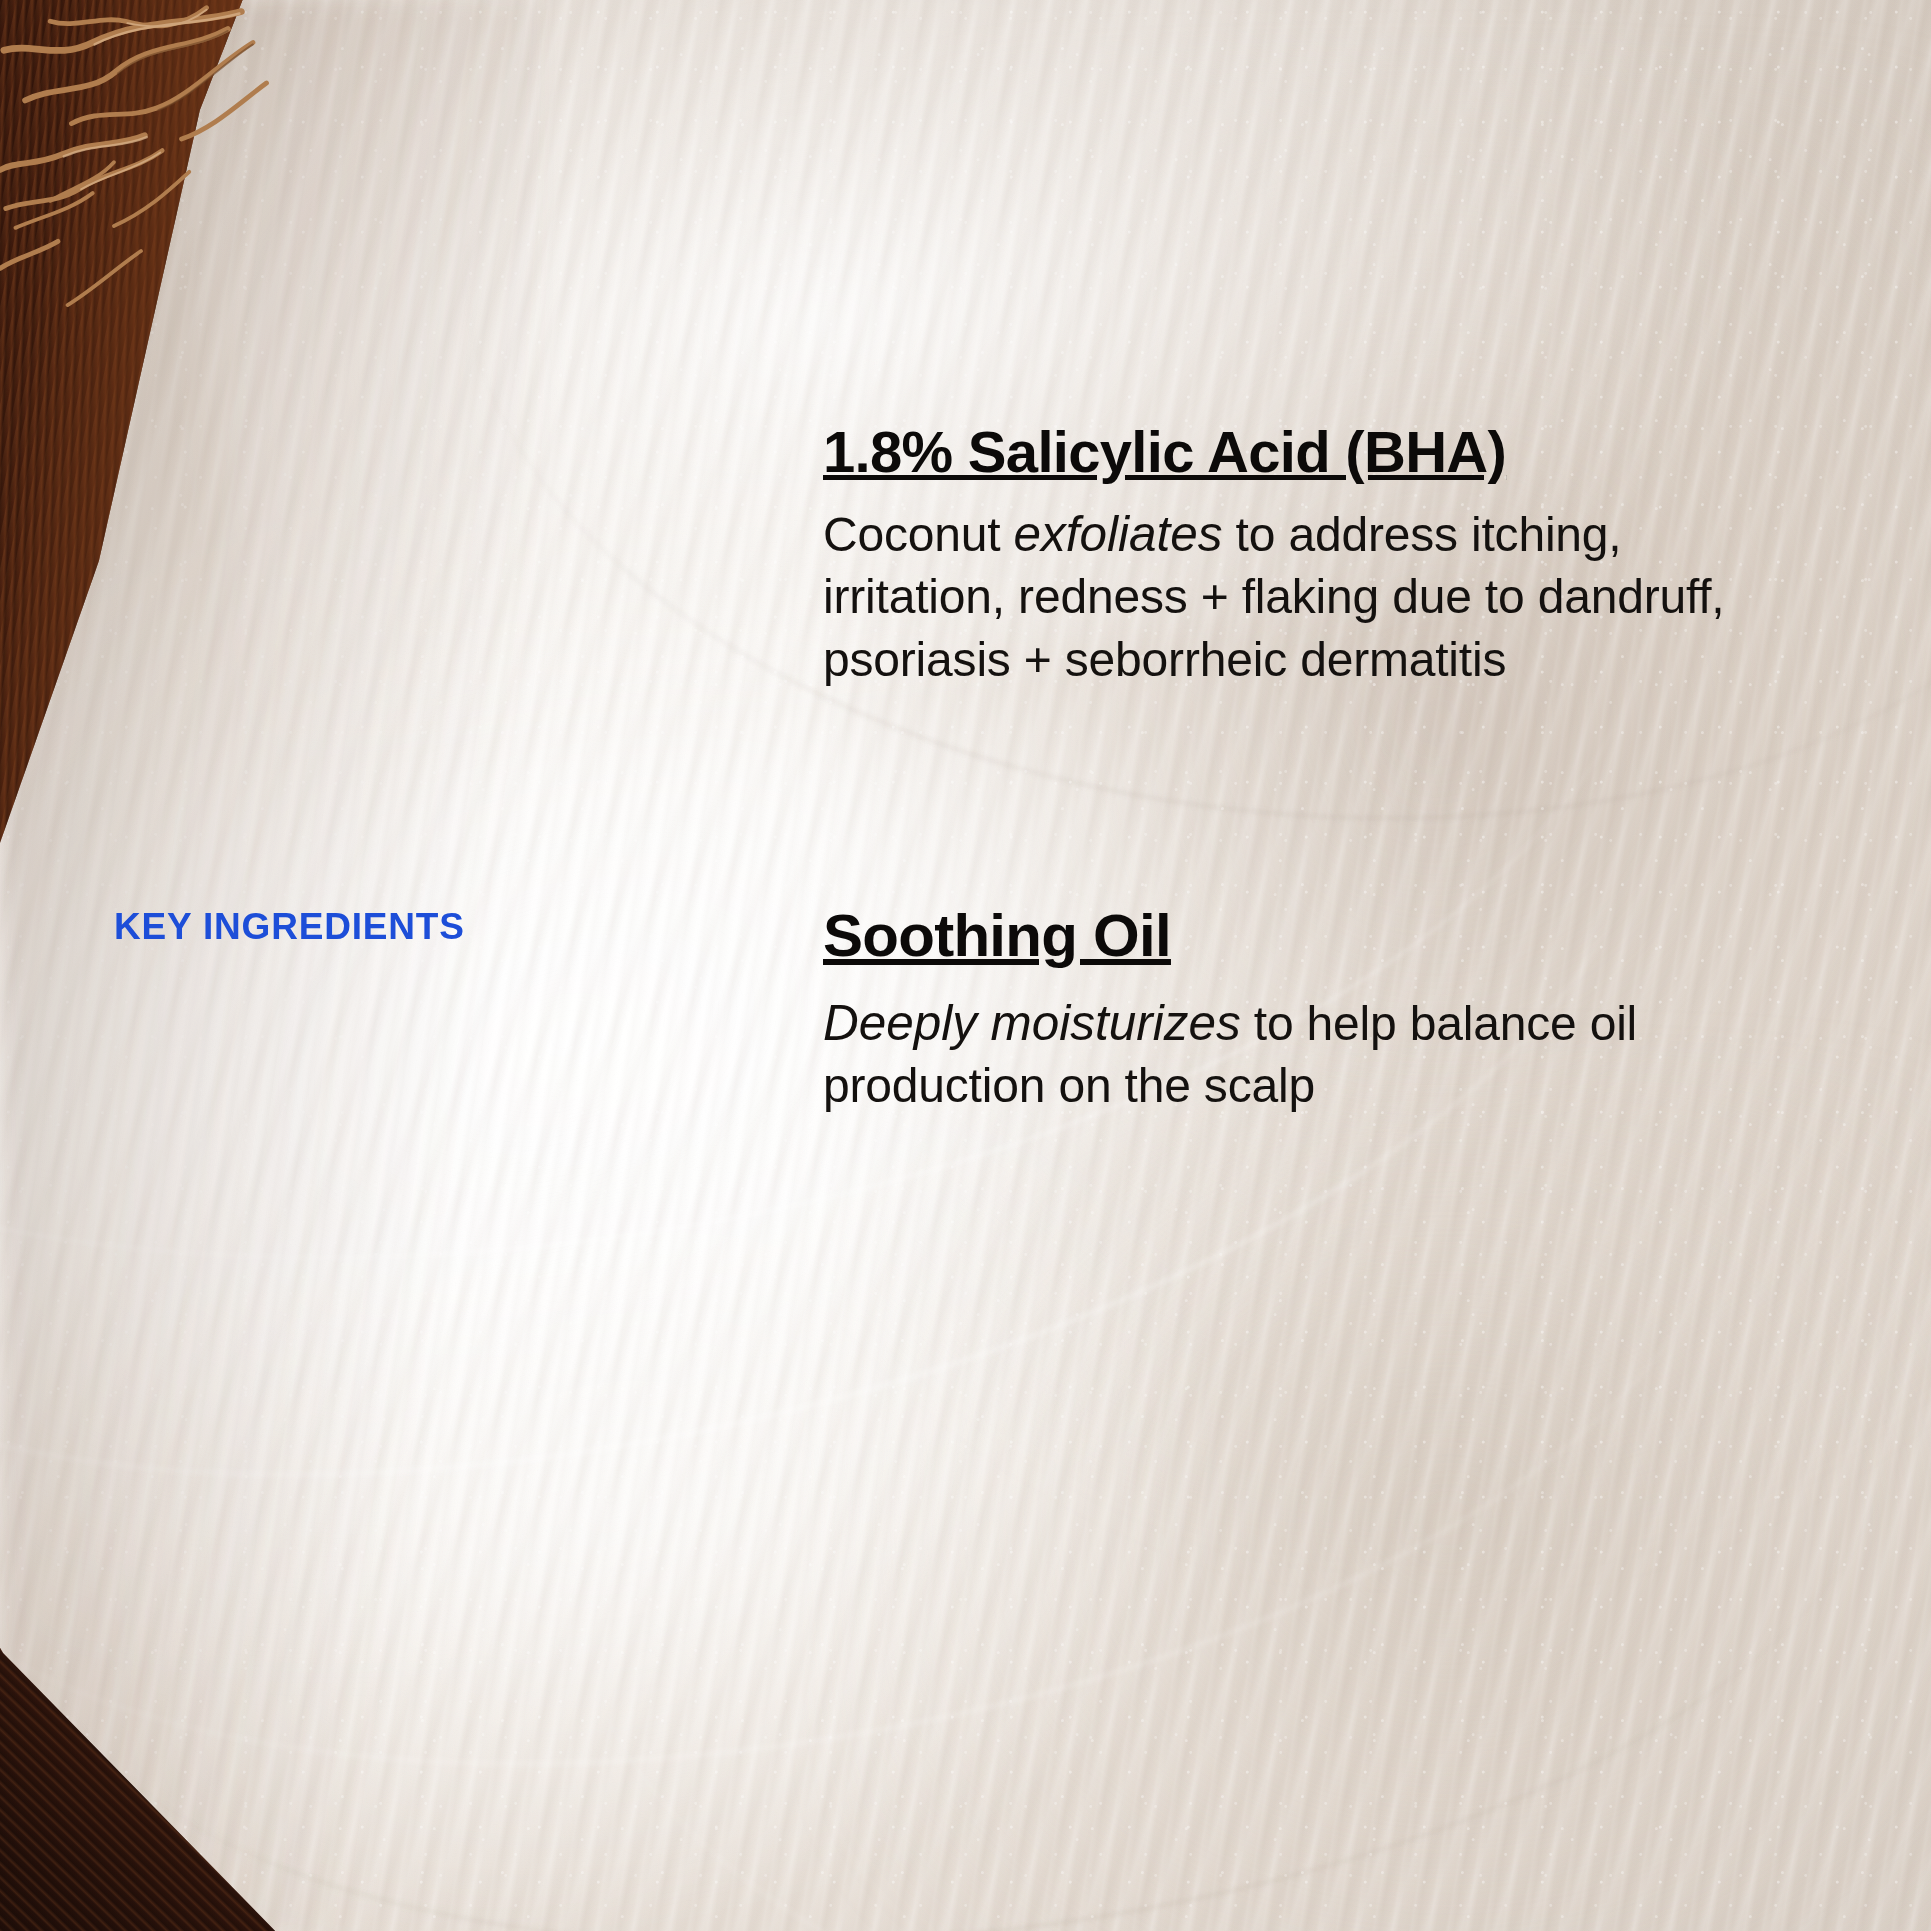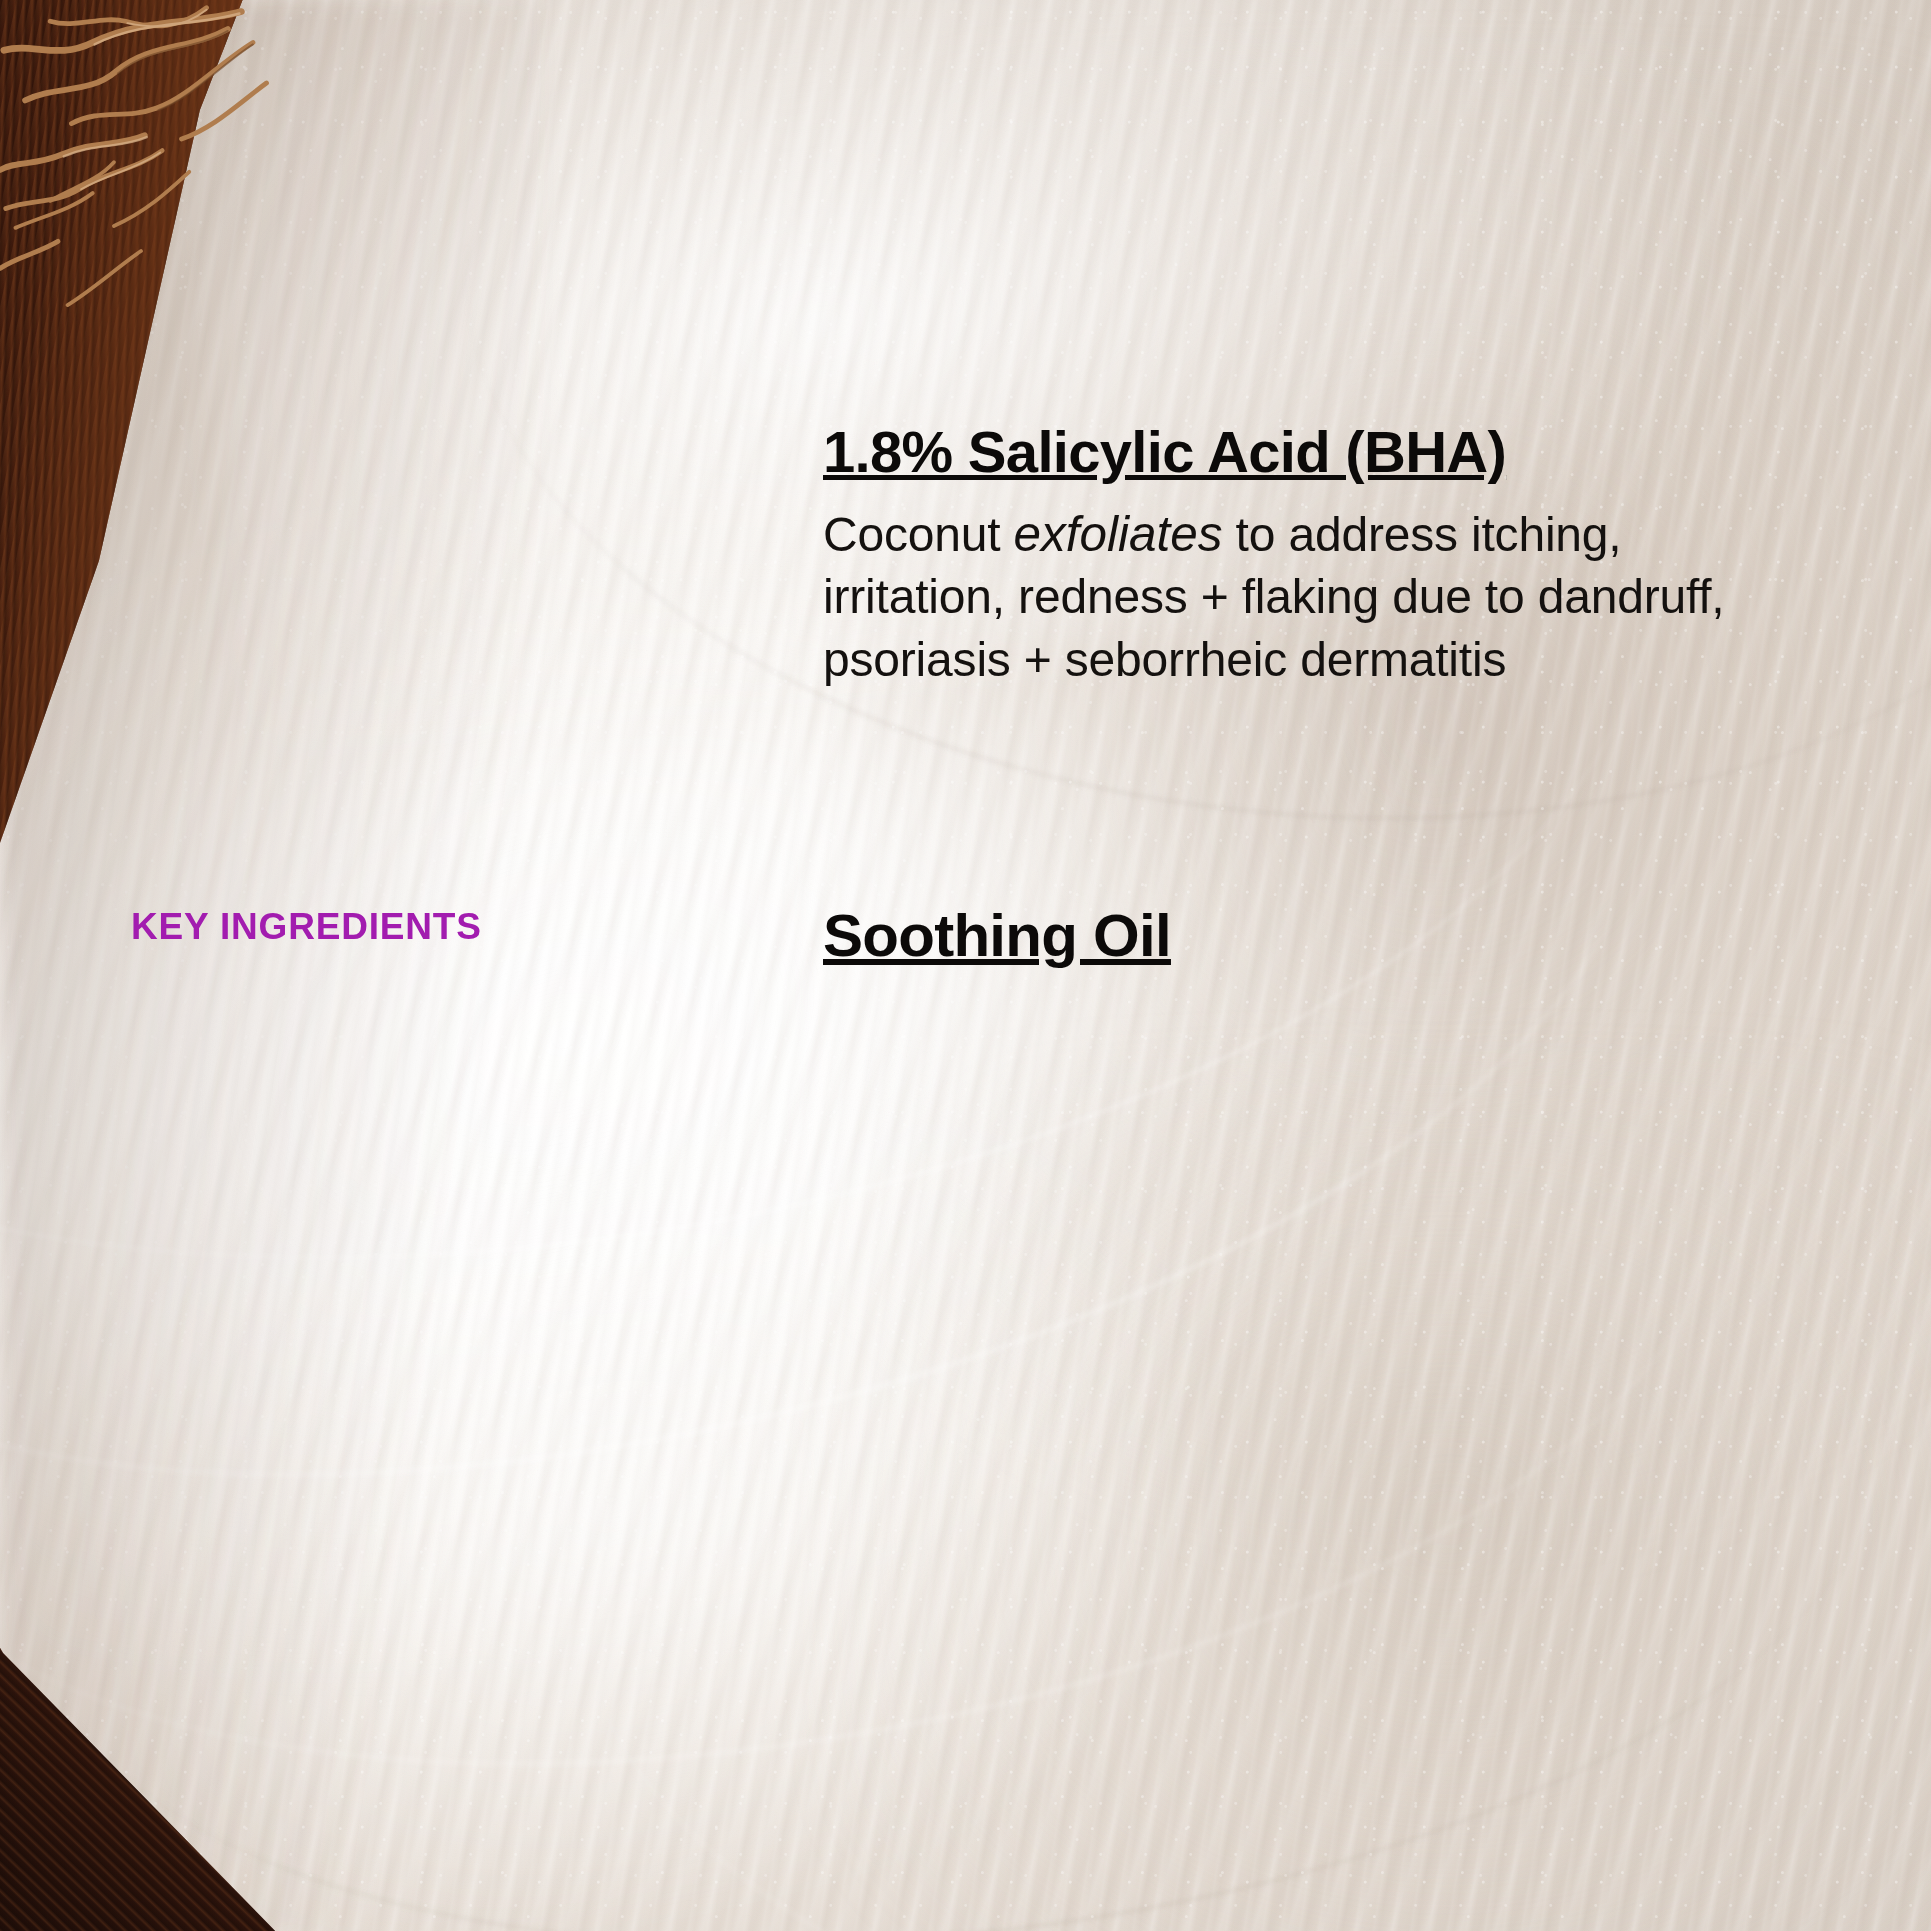--- a/index.html
+++ b/index.html
@@ -189,23 +189,22 @@
   
   .content{position:absolute;inset:0;}
 
   .key-label{
     position:absolute;
     left:114px;top:906px;
     font-family:"Liberation Sans", sans-serif;
     font-weight:700;
     font-size:37px;
     letter-spacing:.022em;
-    color:#a21caf;
+    color:#1d4ed8;
     white-space:nowrap;
-    margin-left:17px;
   }
 
   .col{
     position:absolute;
     left:823px;
     width:975px;
   }
 
   .block{position:absolute;left:0;width:975px;}
 
@@ -314,20 +313,21 @@
 
     <div class="col">
 
       <div class="block" id="block-bha">
         <div class="ing-title">1.8% Salicylic Acid (BHA)</div>
         <div class="ing-body"><span>Coconut </span><em>exfoliates</em><span> to address itching, irritation, redness + flaking due to dandruff, psoriasis + seborrheic dermatitis</span></div>
       </div>
 
       <div class="block" id="block-coconut">
         <div class="ing-title">Soothing Oil</div>
+        <div class="ing-body"><em>Deeply moisturizes</em><span> to help balance oil production on the scalp</span></div>
       </div>
 
       <div class="block" id="block-soothing">
       </div>
 
     </div>
   </div>
 
 </div>
 

